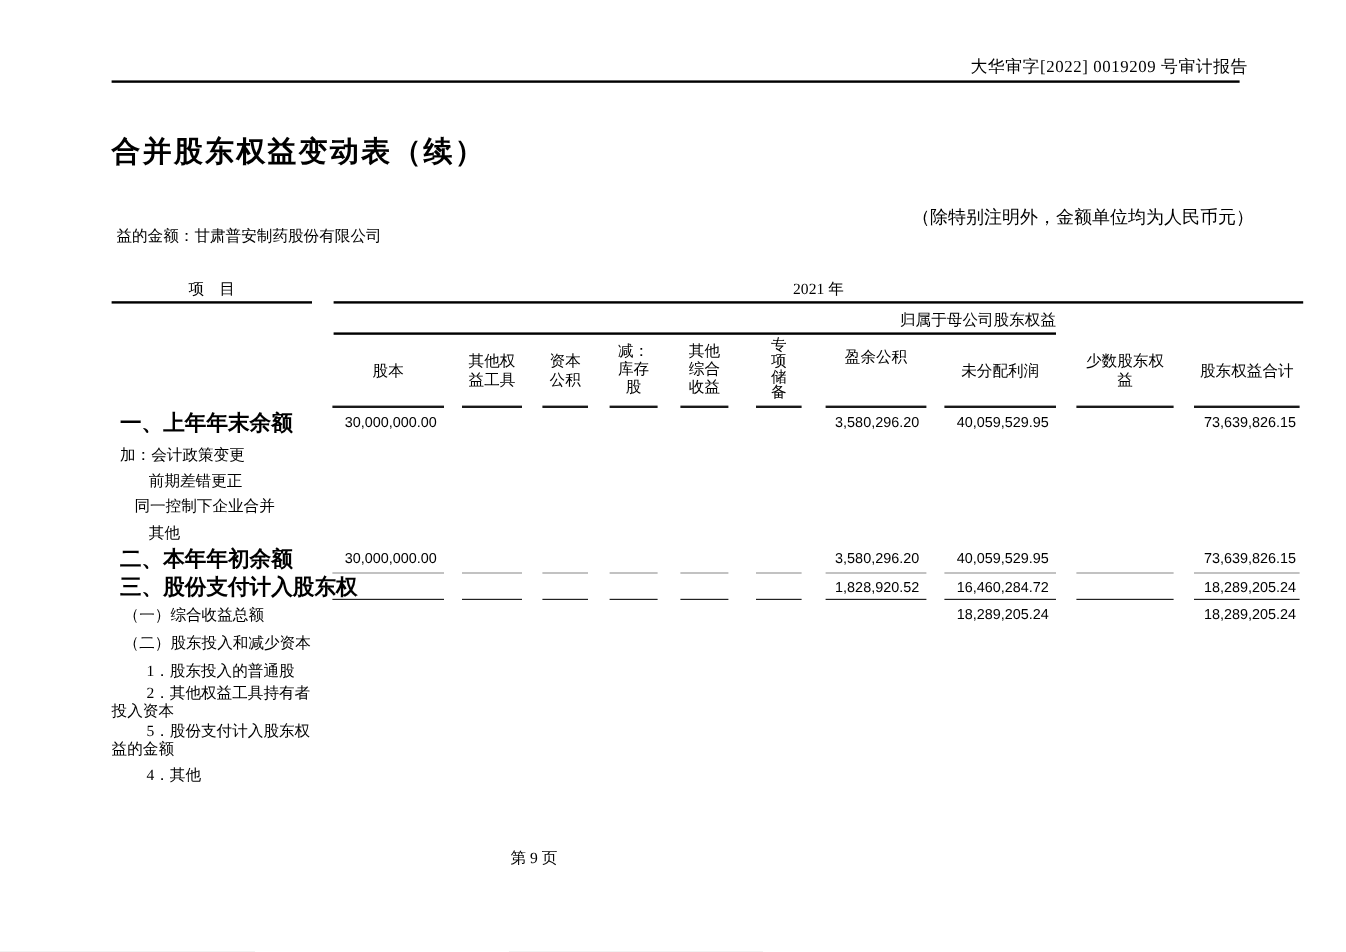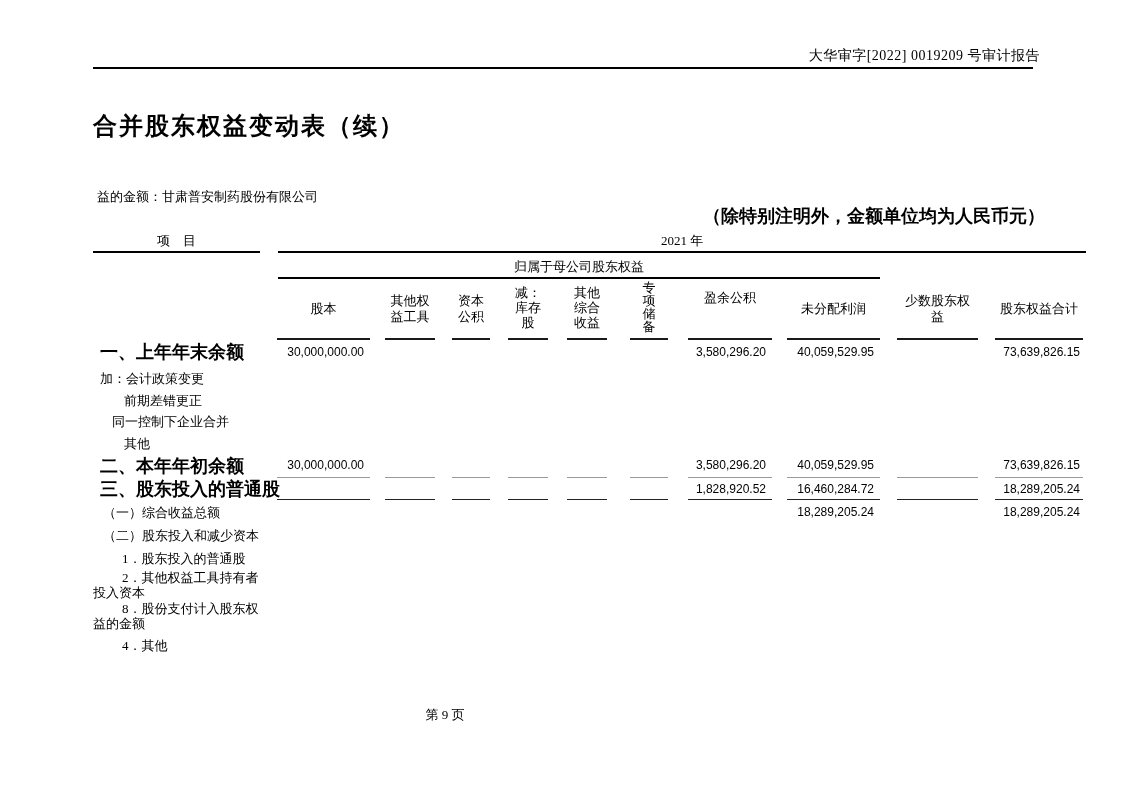--- a/index.html
+++ b/index.html
@@ -12,21 +12,21 @@
   .hline{position:absolute;background:#000;}
   .report-no{
     position:absolute;top:47px;right:82px;font-size:14px;letter-spacing:0.5px;
     white-space:nowrap;
   }
   .title{
     position:absolute;left:93px;top:110px;width:993px;
     font-size:24px;font-weight:bold;letter-spacing:2px;
   }
   .prep{position:absolute;left:97px;top:188px;font-size:13px;white-space:nowrap;}
-  .unit{position:absolute;top:204px;right:77px;font-size:18px;white-space:nowrap;font-weight:bold;}
+  .unit{position:absolute;top:172px;right:77px;font-size:15px;white-space:nowrap;}
   .thead-label{position:absolute;font-size:13px;white-space:nowrap;}
   .colhead{
     position:absolute;text-align:center;font-size:13px;line-height:16px;
   }
   .colhead .chl{display:block;}
   .colhead.lh15 .chl{line-height:15px;}
   .colhead.lh13 .chl{line-height:13px;}
   .rowlabel{
     position:absolute;font-size:13px;line-height:16px;white-space:nowrap;
   }
@@ -54,21 +54,21 @@
   <div class="unit">（除特别注明外，金额单位均为人民币元）</div>
 
   <div id="sheet" class="abs" style="left:0;top:0;width:1122px;height:793px;">
 
     <div class="thead-label" style="left:93px;top:232px;width:167px;text-align:center;">项　目</div>
     <div class="hline" style="left:93px;top:251px;width:167px;height:2px;"></div>
 
     <div class="thead-label" style="left:278px;top:232px;width:808px;text-align:center;">2021 年</div>
     <div class="hline" style="left:278px;top:251px;width:808px;height:2px;"></div>
 
-    <div class="thead-label" style="left:278px;top:258px;width:602px;text-align:center;">归属于母公司股东权益</div>
+    <div class="thead-label" style="left:278px;top:258px;width:602px;text-align:right;">归属于母公司股东权益</div>
     <div class="hline" style="left:278px;top:277px;width:602px;height:2px;"></div>
 
     <div class="colhead" style="left:277px;top:301px;width:93px;">
       <span class="chl">股本</span>
     </div>
     <div class="colhead" style="left:385px;top:293px;width:50px;">
       <span class="chl">其他权</span>
       <span class="chl">益工具</span>
     </div>
     <div class="colhead" style="left:452px;top:293px;width:38px;">
@@ -104,27 +104,27 @@
     <div class="colhead" style="left:995px;top:301px;width:88px;">
       <span class="chl">股东权益合计</span>
     </div>
 
     <div class="rowlabel b" style="left:100px;top:344px;">一、上年年末余额</div>
     <div class="rowlabel" style="left:100px;top:371px;">加：会计政策变更</div>
     <div class="rowlabel" style="left:124px;top:393px;">前期差错更正</div>
     <div class="rowlabel" style="left:112px;top:414px;">同一控制下企业合并</div>
     <div class="rowlabel" style="left:124px;top:436px;">其他</div>
     <div class="rowlabel b" style="left:100px;top:458px;">二、本年年初余额</div>
-    <div class="rowlabel b" style="left:100px;top:481px;">三、股东投入的普通股</div>
+    <div class="rowlabel b" style="left:100px;top:481px;">三、股份支付计入股东权</div>
     <div class="rowlabel" style="left:103px;top:505px;">（一）综合收益总额</div>
     <div class="rowlabel" style="left:103px;top:528px;">（二）股东投入和减少资本</div>
     <div class="rowlabel" style="left:122px;top:551px;">1．股东投入的普通股</div>
     <div class="rowlabel" style="left:122px;top:570px;">2．其他权益工具持有者</div>
     <div class="rowlabel" style="left:93px;top:585px;">投入资本</div>
-    <div class="rowlabel" style="left:122px;top:601px;">8．股份支付计入股东权</div>
+    <div class="rowlabel" style="left:122px;top:601px;">5．股份支付计入股东权</div>
     <div class="rowlabel" style="left:93px;top:616px;">益的金额</div>
     <div class="rowlabel" style="left:122px;top:638px;">4．其他</div>
 
     <div class="cell" style="left:277px;top:345px;width:93px;">30,000,000.00</div>
     <div class="cell" style="left:688px;top:345px;width:84px;">3,580,296.20</div>
     <div class="cell" style="left:787px;top:345px;width:93px;">40,059,529.95</div>
     <div class="cell" style="left:995px;top:345px;width:88px;padding-right:3px;">73,639,826.15</div>
 
     <div class="cell" style="left:277px;top:458px;width:93px;">30,000,000.00</div>
     <div class="cell" style="left:688px;top:458px;width:84px;">3,580,296.20</div>

